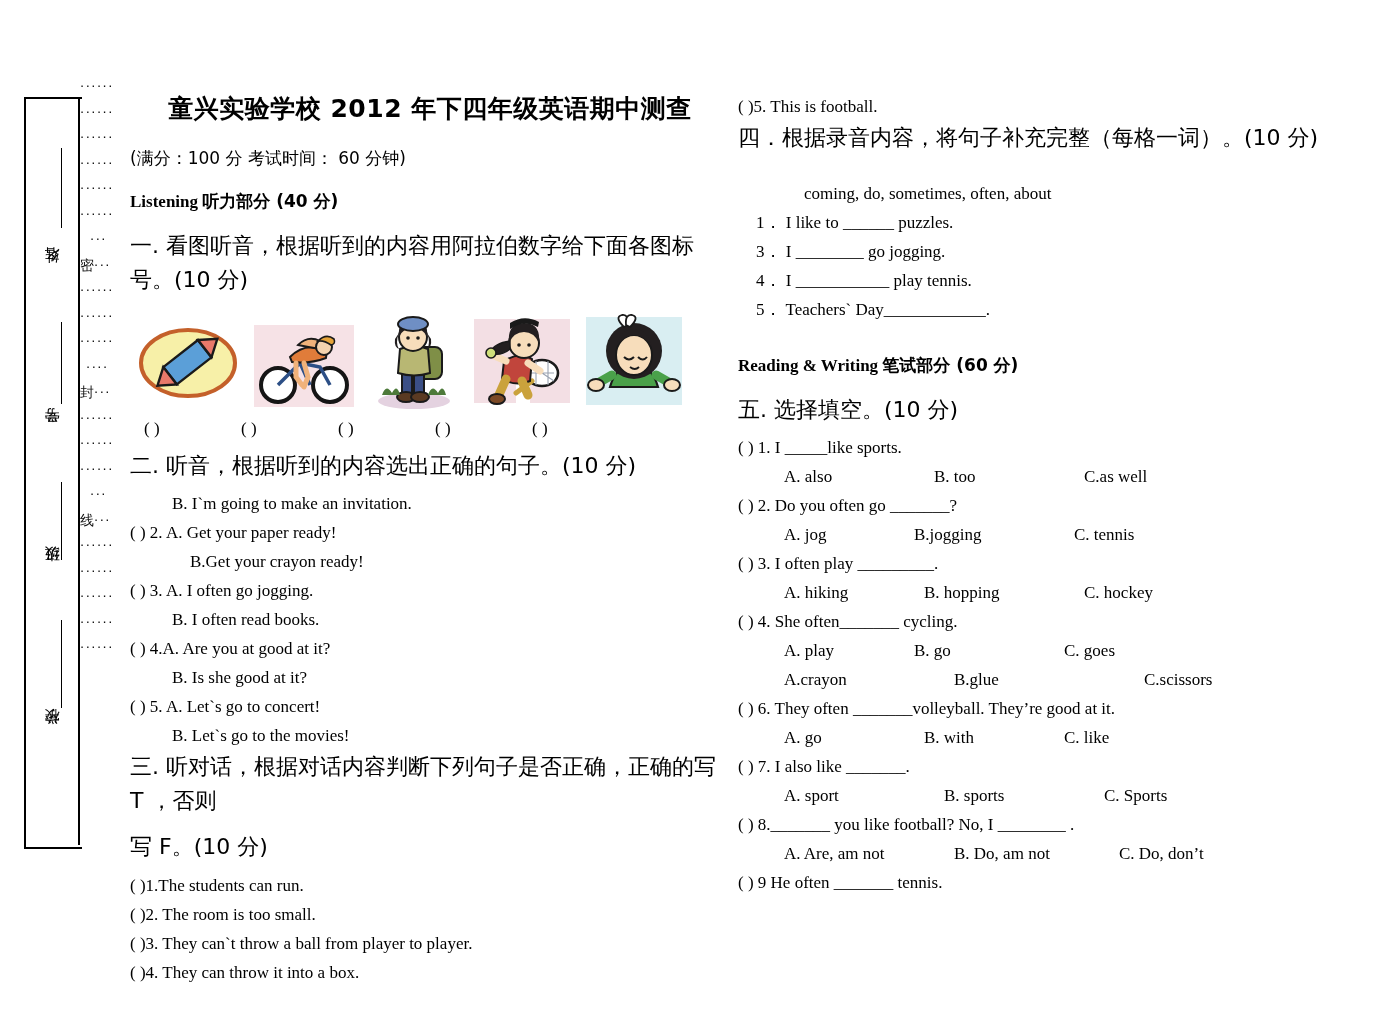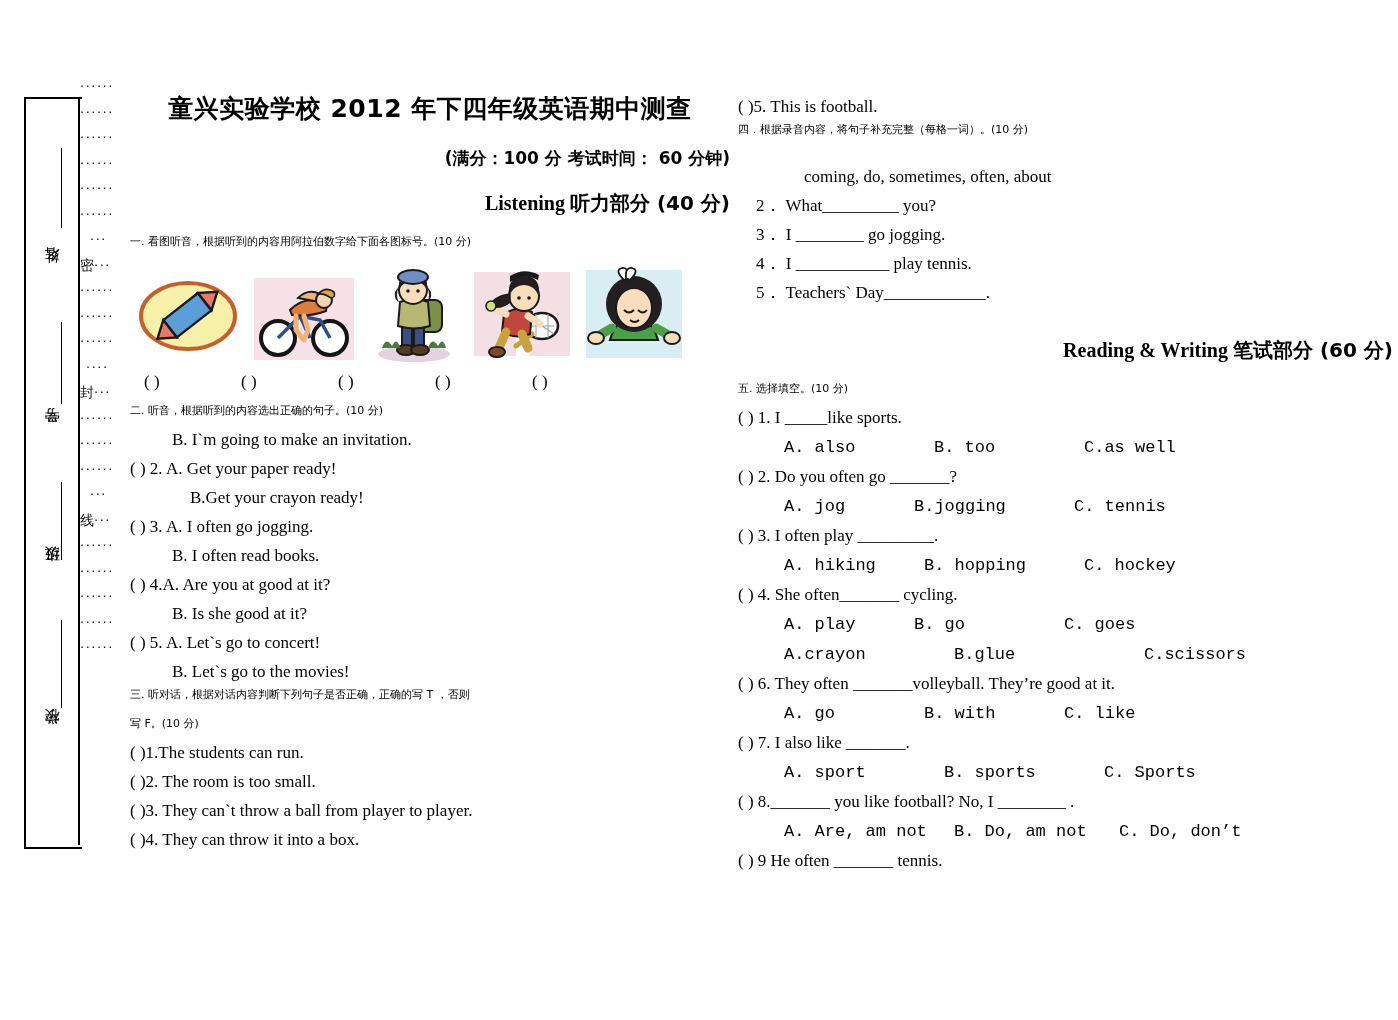--- a/index.html
+++ b/index.html
@@ -97,52 +97,52 @@
     font-size: 25px;
     font-weight: bold;
     font-family: "DejaVu Sans", sans-serif;
     text-align: center;
     letter-spacing: 0.5px;
     margin: 0 0 22px 0;
     white-space: nowrap;
   }
   .subtitle {
     font-size: 17px;
+    font-weight: normal;
+    font-family: "DejaVu Sans", sans-serif;
+    text-align: left;
+    margin: 0 0 20px 0;
+  }
+  .section-banner {
+    font-size: 17px;
     font-weight: bold;
     font-family: "DejaVu Sans", sans-serif;
-    text-align: right;
-    margin: 0 0 20px 0;
-  }
-  .section-banner {
-    font-size: 20px;
-    font-weight: bold;
-    font-family: "DejaVu Sans", sans-serif;
-    text-align: right;
+    text-align: left;
     margin: 0 0 16px 0;
   }
   .section-banner .latin { font-family: "Liberation Serif", serif; }
 
   .cn-heading {
-    font-size: 11px;
+    font-size: 22px;
     font-family: "DejaVu Sans", sans-serif;
     line-height: 1.55;
     margin: 0 0 6px 0;
   }
   .q-line {
     font-size: 17px;
     line-height: 29px;
     margin: 0;
     white-space: nowrap;
   }
   .q-line.indent1 { padding-left: 42px; }
   .q-line.indent2 { padding-left: 60px; }
   .q-line.indent-opts { padding-left: 46px; }
   .q-line.indent-num { padding-left: 18px; }
   .q-line.wordbank { padding-left: 66px; margin-top: 24px; }
-  .opt { display: inline-block; font-family: Liberation Mono, monospace; }
+  .opt { display: inline-block; }
 
   
   #bracket-row {
     font-size: 17px;
     margin: 8px 0 10px 0;
     padding-left: 14px;
     letter-spacing: 0;
   }
   #bracket-row .pair { display: inline-block; width: 97px; }
 
@@ -372,21 +372,21 @@
     <p class="q-line"><span>(     )</span><span>4. They can throw it into a box.</span></p>
   </div>
 
   <div id="col-right">
 
     <p class="q-line"><span>(     )</span><span>5. This is football.</span></p>
 
     <div class="cn-heading">四．根据录音内容，将句子补充完整（每格一词）。(10 分)</div>
     <p class="q-line wordbank">coming,    do,     sometimes,   often,       about</p>
 
-    <p class="q-line indent-num"><span>2．</span> <span>What_________ you?</span></p>
+    <p class="q-line indent-num"><span>1．</span> <span>I like to ______ puzzles.</span></p>
     <p class="q-line indent-num"><span>3．</span> <span>I ________ go jogging.</span></p>
     <p class="q-line indent-num"><span>4．</span> <span>I ___________ play tennis.</span></p>
     <p class="q-line indent-num"><span>5．</span> <span>Teachers` Day____________.</span></p>
 
     <div class="spacer-lg"></div>
 
     <div class="section-banner">
       <span class="latin">Reading &amp; Writing </span><span>笔试部分 (60 分)</span>
     </div>
 

